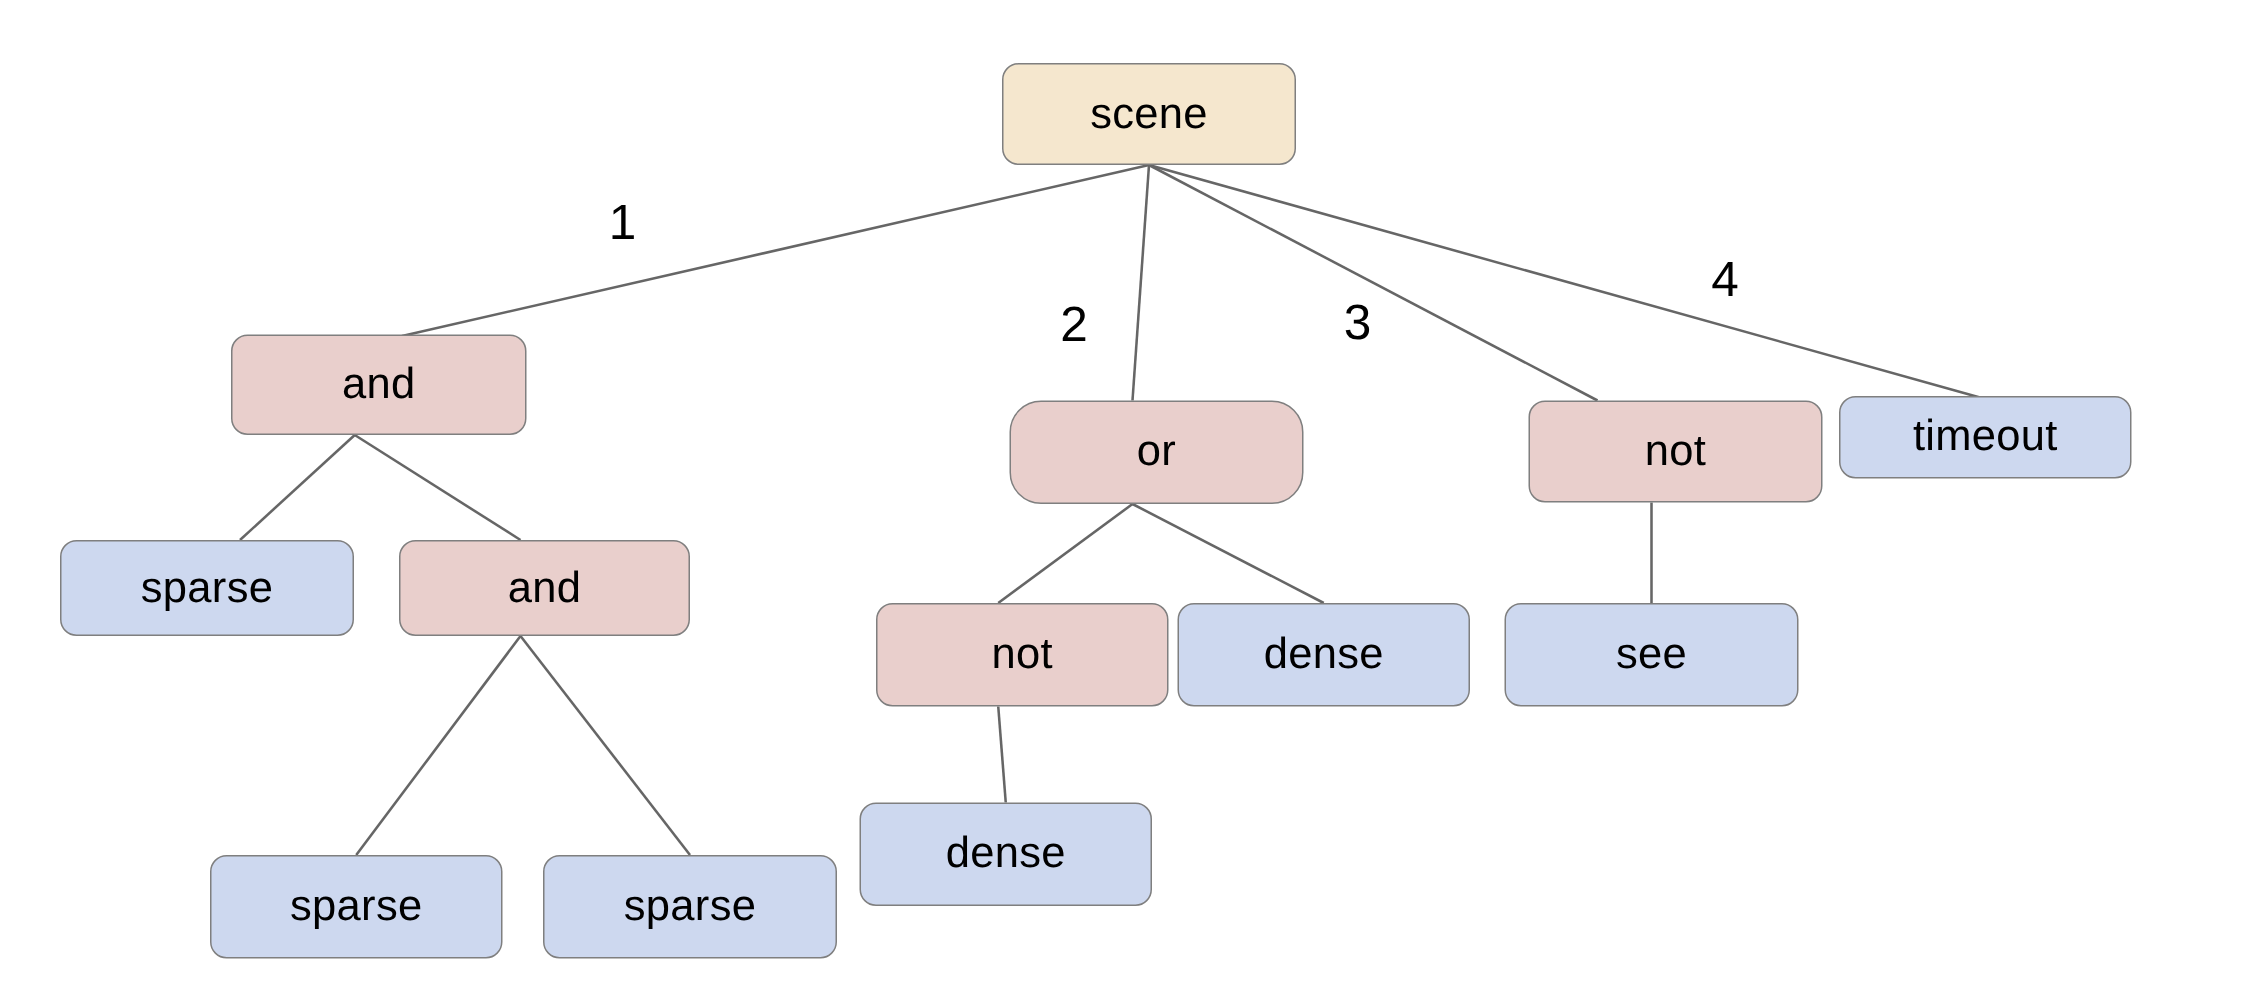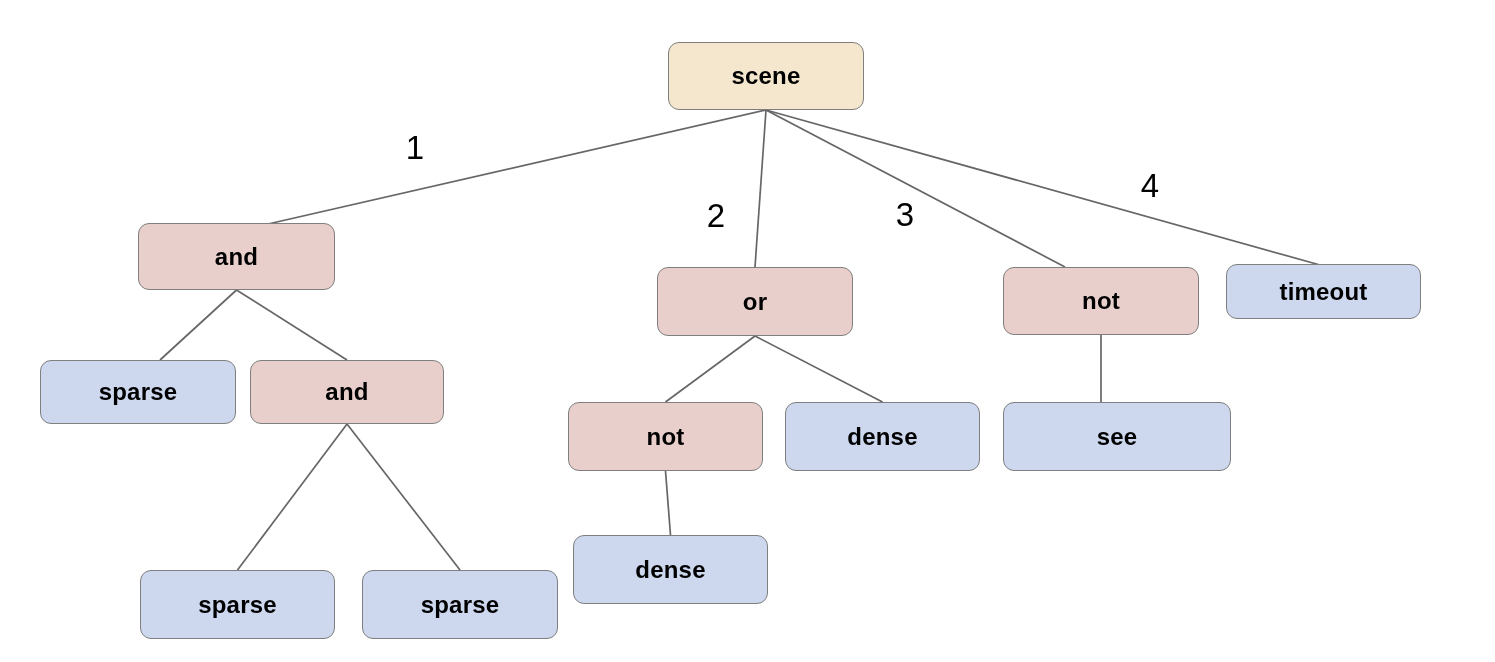--- a/index.html
+++ b/index.html
@@ -28,29 +28,28 @@
     height: 662px;
   }
   .node {
     position: absolute;
     box-sizing: border-box;
     border: 1.6px solid var(--node-border, #7f7f7f);
     border-radius: 11px;
     display: flex;
     align-items: center;
     justify-content: center;
-    font-size: 24px;
+    font-size: 29px;
     color: var(--text, #000000);
     letter-spacing: 0.2px;
     line-height: 1;
     user-select: none;
-    font-weight: bold;
   }
   .node.root     { background: var(--root-fill, #f5e7ce); }
-  .node.operator { background: var(--operator-fill, #e9cfcc); }
+  .node.operator { background: var(--operator-fill, #e9cfcc); margin-left: 16px; }
   .node.leaf     { background: var(--leaf-fill, #cdd8ef); }
   .edge-line {
     stroke: var(--edge, #666666);
     stroke-width: 1.7;
     fill: none;
   }
   .edge-label {
     font-family: "Liberation Sans", "DejaVu Sans", sans-serif;
     font-size: 33px;
     fill: var(--text, #000000);
@@ -75,25 +74,25 @@
       <line x1="347" y1="424" x2="237.5" y2="570" class="edge-line"></line>
       <line x1="347" y1="424" x2="460" y2="570" class="edge-line"></line>
       <line x1="755" y1="336" x2="665.5" y2="402" class="edge-line"></line>
       <line x1="755" y1="336" x2="882.5" y2="402" class="edge-line"></line>
       <line x1="665.5" y1="471" x2="670.5" y2="535" class="edge-line"></line>
       <line x1="1101" y1="335" x2="1101" y2="402" class="edge-line"></line>
     </svg>
   <div class="nodes-layer">
       <div class="node root" style="left: 668px; top: 42px; width: 196px; height: 68px;">scene</div>
       <div class="node operator" style="left: 138px; top: 223px; width: 197px; height: 67px;">and</div>
-      <div class="node operator" style="left: 657px; top: 267px; width: 196px; height: 69px;">or</div>
+      <div class="node operator" style="left: 657px; top: 267px; width: 196px; height: 69px; border-radius: 21px;">or</div>
       <div class="node operator" style="left: 1003px; top: 267px; width: 196px; height: 68px;">not</div>
       <div class="node leaf" style="left: 1226px; top: 264px; width: 195px; height: 55px;">timeout</div>
       <div class="node leaf" style="left: 40px; top: 360px; width: 196px; height: 64px;">sparse</div>
       <div class="node operator" style="left: 250px; top: 360px; width: 194px; height: 64px;">and</div>
       <div class="node operator" style="left: 568px; top: 402px; width: 195px; height: 69px;">not</div>
       <div class="node leaf" style="left: 785px; top: 402px; width: 195px; height: 69px;">dense</div>
-      <div class="node leaf" style="left: 1003px; top: 402px; width: 228px; height: 69px;">see</div>
+      <div class="node leaf" style="left: 1003px; top: 402px; width: 196px; height: 69px;">see</div>
       <div class="node leaf" style="left: 140px; top: 570px; width: 195px; height: 69px;">sparse</div>
       <div class="node leaf" style="left: 362px; top: 570px; width: 196px; height: 69px;">sparse</div>
       <div class="node leaf" style="left: 573px; top: 535px; width: 195px; height: 69px;">dense</div>
     </div>
 </div>
 
 </body></html>

